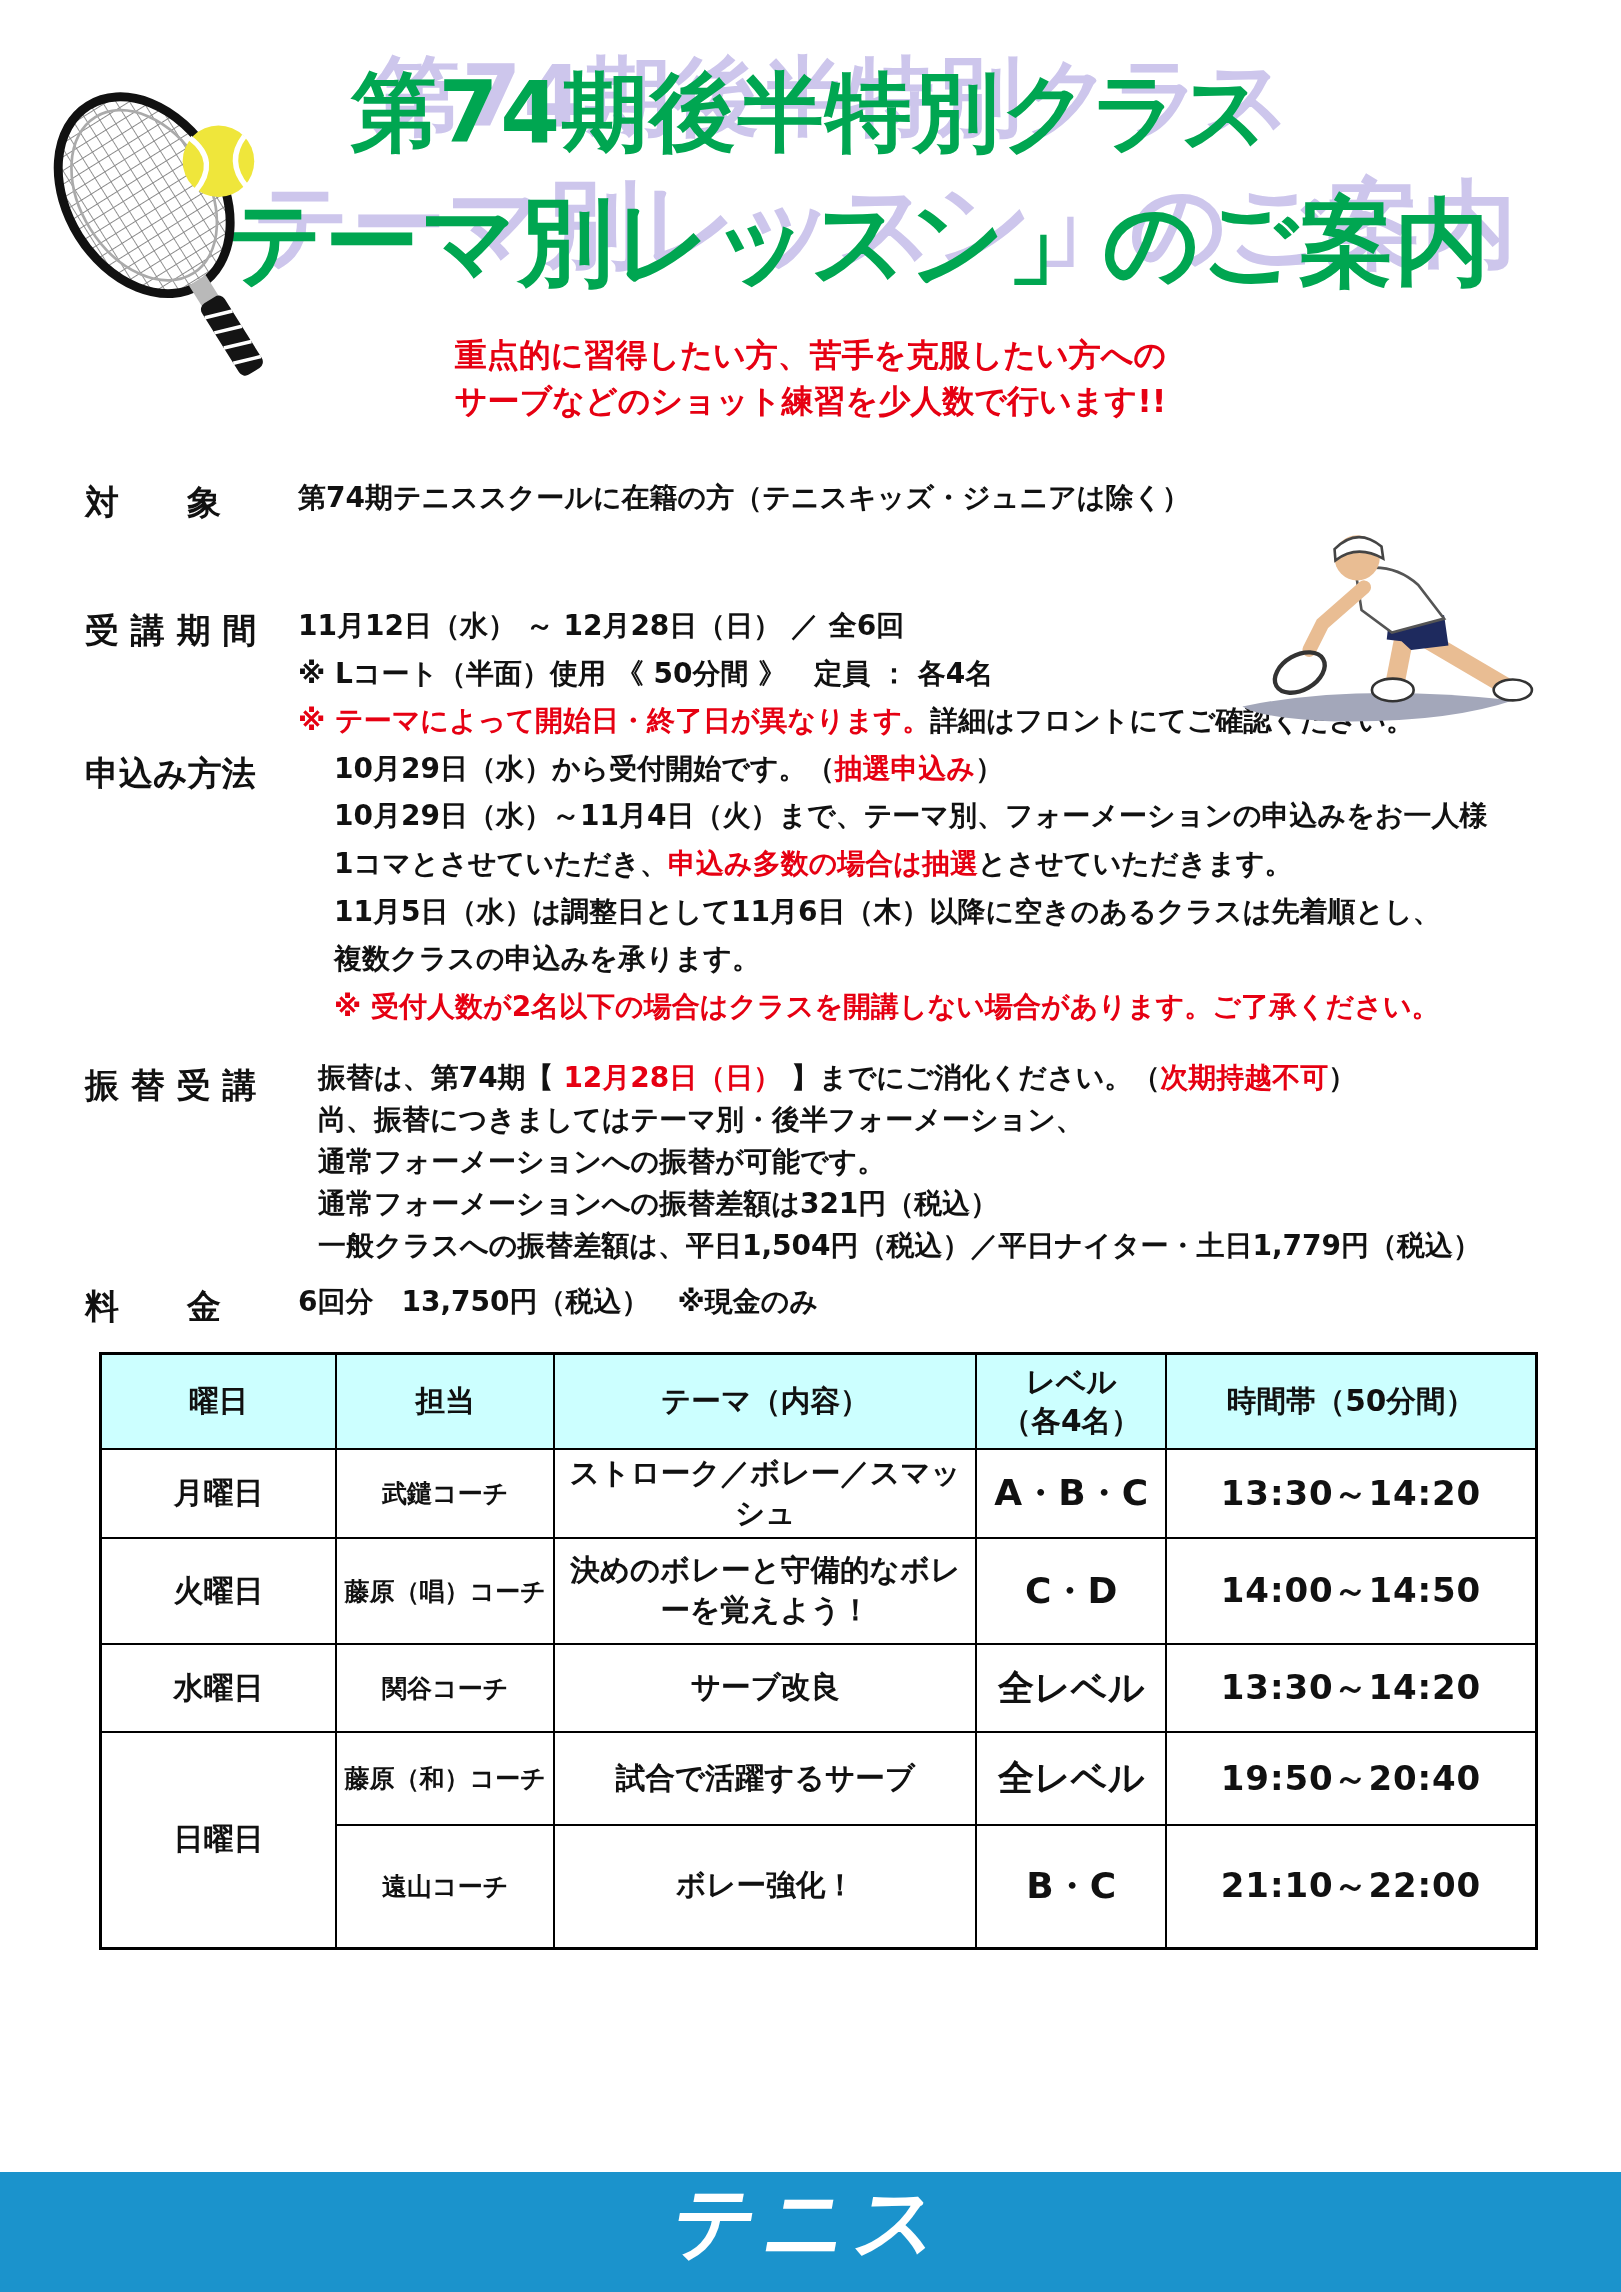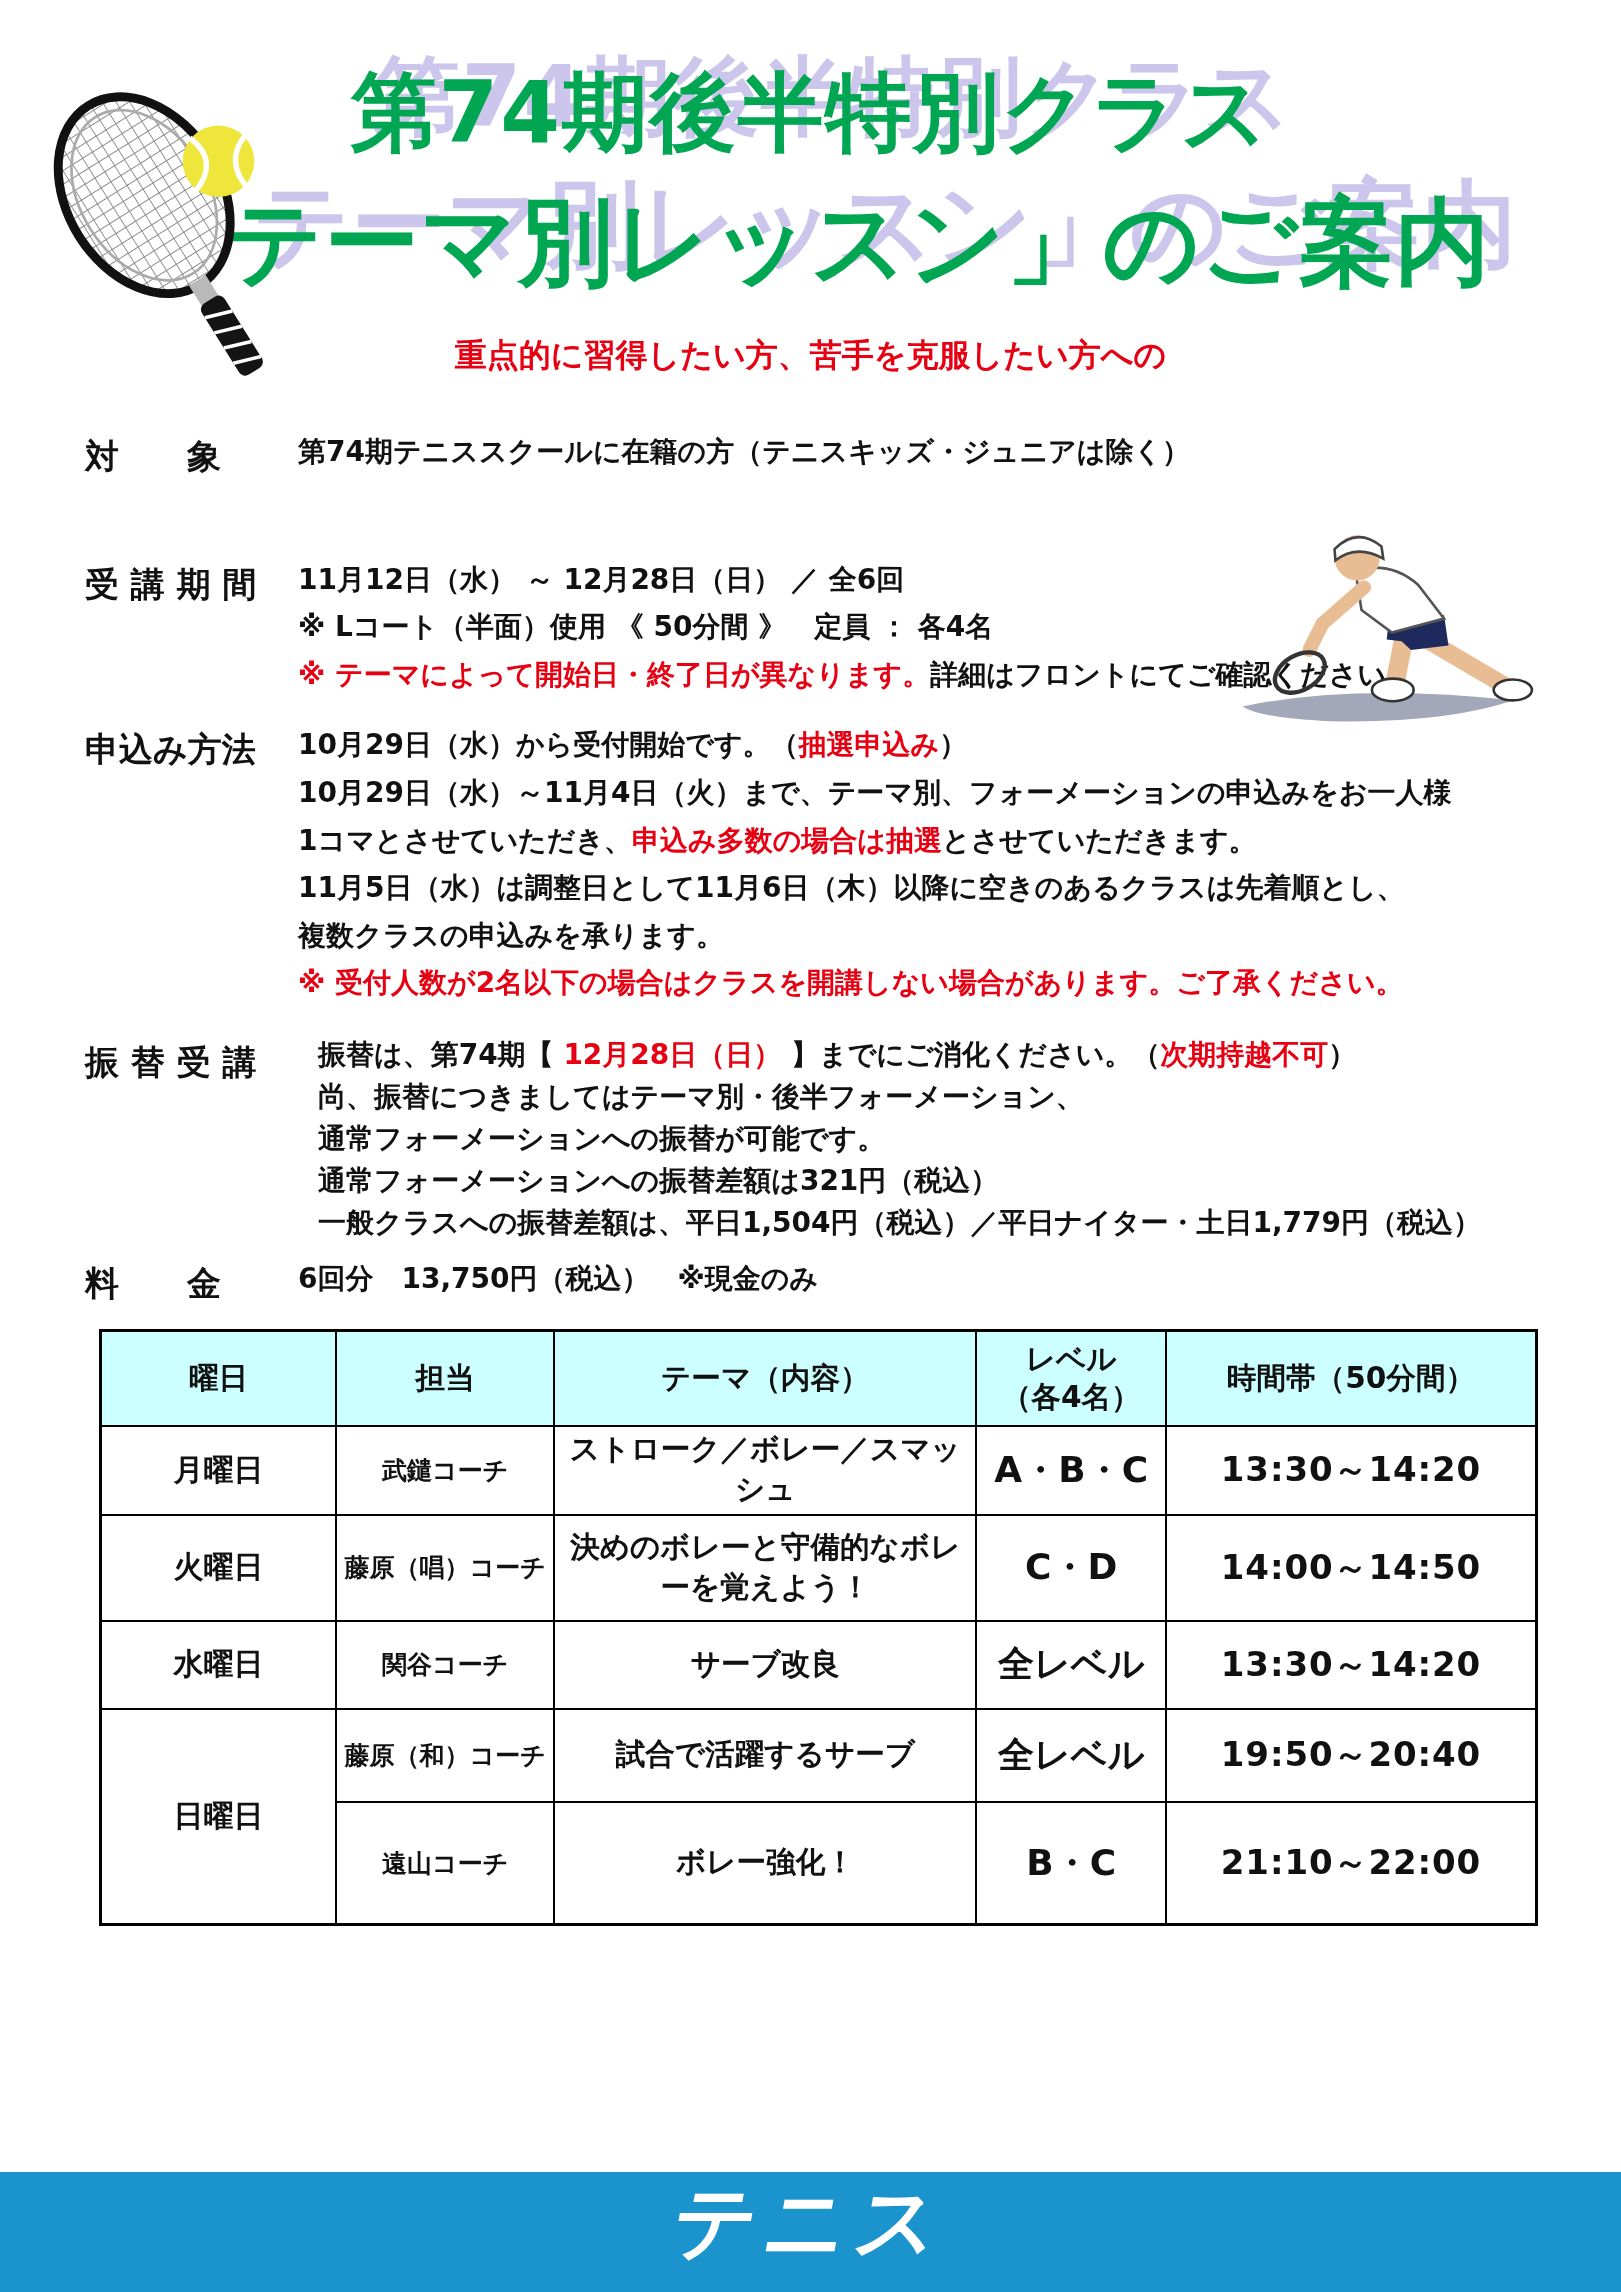--- a/index.html
+++ b/index.html
@@ -19,21 +19,21 @@
 
   
   .sections{margin:50px 0 0 85px;width:1469px;}
   .sec{display:flex;align-items:flex-start;}
   .sec-label{flex:0 0 213px;font-size:34px;line-height:1.7;white-space:pre;}
   .sec-body{flex:1;}
   .ln{margin:0;font-size:28px;line-height:1.7;}
   .sec-makeup .ln{line-height:1.5;}
   .red{color:#e60012;}
   .mt-period{margin-top:70px;}
-  .mt-apply{margin-top:23px;}
+  .mt-apply{gap:36px;}
   .mt-makeup{margin-top:27px;gap:20px;}
   .mt-fee{margin-top:10.7px;}
 
   
   table.schedule{border-collapse:collapse;margin:16px 0 0 99px;width:1439px;
                  table-layout:fixed;border:3.6px solid #000;}
   table.schedule th,table.schedule td{border:2.7px solid #000;text-align:center;
                  vertical-align:middle;padding:3.6px 5.4px;}
   table.schedule th{background:#ccffff;font-size:29.6px;line-height:1.3;height:86px;}
   td.c-day{font-size:30px;}
@@ -93,20 +93,21 @@
     <path d="M126,44 Q152,18 180,41 L182,55 Q152,38 127,57 Z" fill="#fff" stroke="#444" stroke-width="3"></path>
   </svg>
 
   <div class="title-wrap">
     <div class="title1">第74期後半特別クラス</div>
     <div class="title2">「テーマ別レッスン」のご案内</div>
   </div>
 
   <div class="lead">
     <div>重点的に習得したい方、苦手を克服したい方への</div>
+    <div>サーブなどのショット練習を少人数で行います!!</div>
   </div>
 
   <div class="sections">
 
     <div class="sec">
       <div class="sec-label">対　　象</div>
       <div class="sec-body">
         <p class="ln"><span>第74期テニススクールに在籍の方（テニスキッズ・ジュニアは除く）</span></p>
       </div>
     </div>

